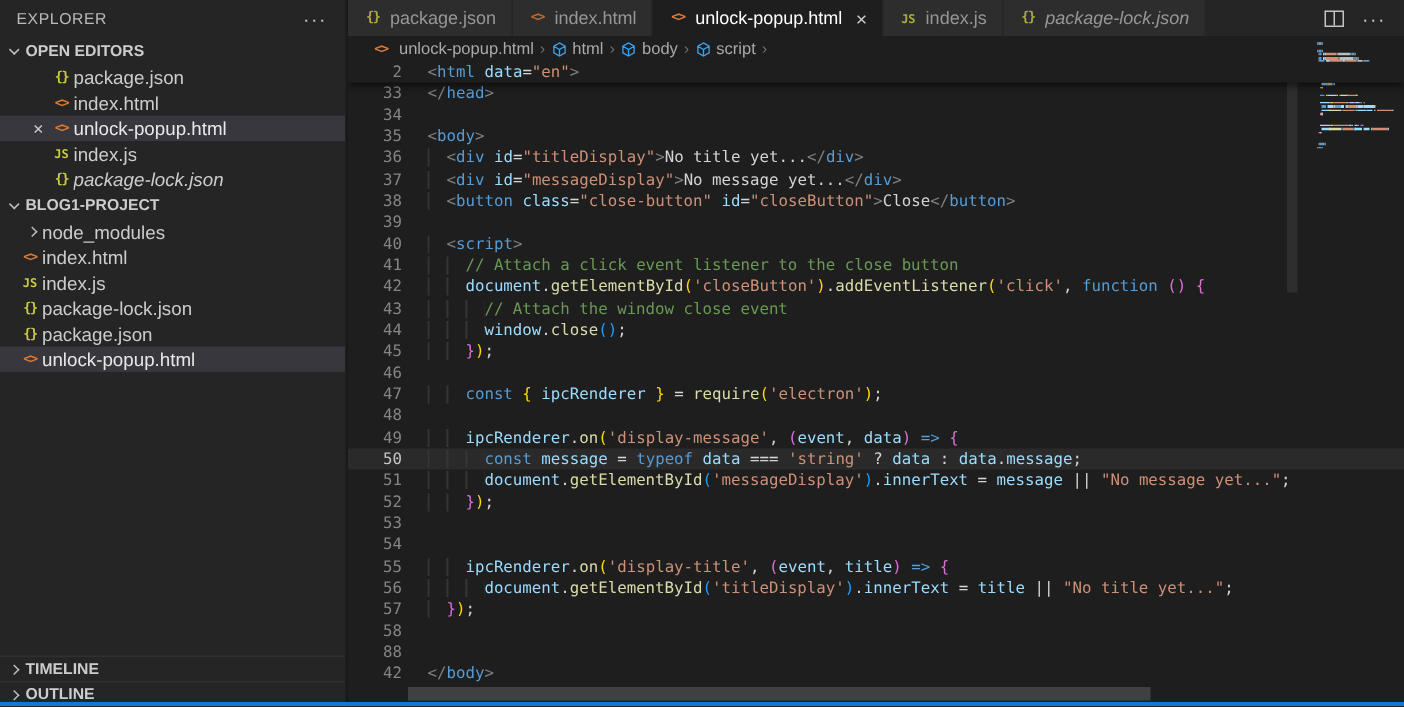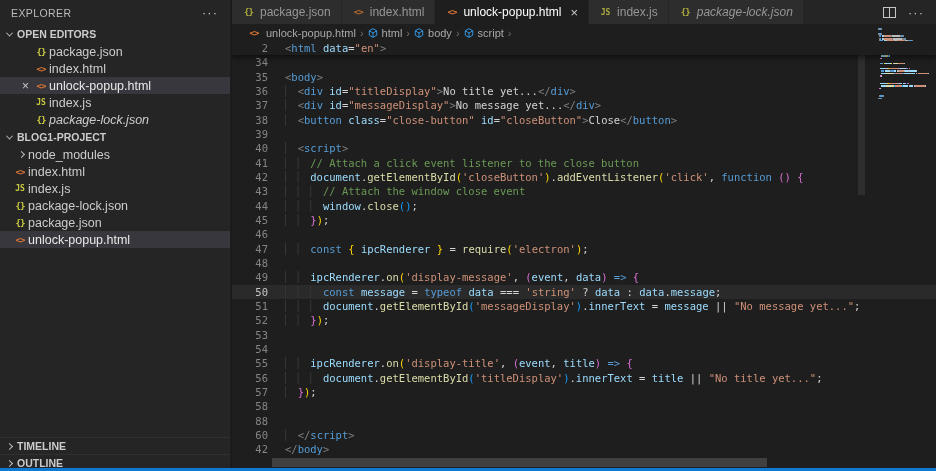--- a/index.html
+++ b/index.html
@@ -228,20 +228,21 @@
             <svg width="10" height="10" viewBox="0 0 16 16">
               <path d="M8 1 L14 4.5 L14 11.5 L8 15 L2 11.5 L2 4.5 Z M2 4.5 L8 8 L14 4.5 M8 8 L8 15" fill="none" stroke="#36a3f7" stroke-width="1.4"></path>
             </svg>
           </span>
           <span>script</span>
         </span>
         <span class="bc-sep">›</span>
       </div>
     <div class="code-area" id="codeArea">
         <div class="row sticky"><span class="ln">2</span><span class="lc"><span class="tk-pt">&lt;</span><span class="tk-tag">html</span><span class="tk-txt"> </span><span class="tk-attr">data</span><span class="tk-op">=</span><span class="tk-str">"en"</span><span class="tk-pt">&gt;</span></span></div>
+        <div class="row"><span class="ln">33</span><span class="lc"><span class="tk-pt">&lt;/</span><span class="tk-tag">head</span><span class="tk-pt">&gt;</span></span></div>
         <div class="row"><span class="ln">34</span><span class="lc"></span></div>
         <div class="row"><span class="ln">35</span><span class="lc"><span class="tk-pt">&lt;</span><span class="tk-tag">body</span><span class="tk-pt">&gt;</span></span></div>
         <div class="row"><span class="ln">36</span><span class="lc"><span class="ind">  </span><span class="tk-pt">&lt;</span><span class="tk-tag">div</span><span class="tk-txt"> </span><span class="tk-attr">id</span><span class="tk-op">=</span><span class="tk-str">"titleDisplay"</span><span class="tk-pt">&gt;</span><span class="tk-txt">No title yet...</span><span class="tk-pt">&lt;/</span><span class="tk-tag">div</span><span class="tk-pt">&gt;</span></span></div>
         <div class="row"><span class="ln">37</span><span class="lc"><span class="ind">  </span><span class="tk-pt">&lt;</span><span class="tk-tag">div</span><span class="tk-txt"> </span><span class="tk-attr">id</span><span class="tk-op">=</span><span class="tk-str">"messageDisplay"</span><span class="tk-pt">&gt;</span><span class="tk-txt">No message yet...</span><span class="tk-pt">&lt;/</span><span class="tk-tag">div</span><span class="tk-pt">&gt;</span></span></div>
         <div class="row"><span class="ln">38</span><span class="lc"><span class="ind">  </span><span class="tk-pt">&lt;</span><span class="tk-tag">button</span><span class="tk-txt"> </span><span class="tk-attr">class</span><span class="tk-op">=</span><span class="tk-str">"close-button"</span><span class="tk-txt"> </span><span class="tk-attr">id</span><span class="tk-op">=</span><span class="tk-str">"closeButton"</span><span class="tk-pt">&gt;</span><span class="tk-txt">Close</span><span class="tk-pt">&lt;/</span><span class="tk-tag">button</span><span class="tk-pt">&gt;</span></span></div>
         <div class="row"><span class="ln">39</span><span class="lc"></span></div>
         <div class="row"><span class="ln">40</span><span class="lc"><span class="ind">  </span><span class="tk-pt">&lt;</span><span class="tk-tag">script</span><span class="tk-pt">&gt;</span></span></div>
         <div class="row"><span class="ln">41</span><span class="lc"><span class="ind">    </span><span class="tk-cm">// Attach a click event listener to the close button</span></span></div>
         <div class="row"><span class="ln">42</span><span class="lc"><span class="ind">    </span><span class="tk-vr">document</span><span class="tk-p">.</span><span class="tk-fn">getElementById</span><span class="tk-b1">(</span><span class="tk-str">'closeButton'</span><span class="tk-b1">)</span><span class="tk-p">.</span><span class="tk-fn">addEventListener</span><span class="tk-b1">(</span><span class="tk-str">'click'</span><span class="tk-p">,</span><span class="tk-txt"> </span><span class="tk-kw">function</span><span class="tk-txt"> </span><span class="tk-b2">()</span><span class="tk-txt"> </span><span class="tk-b2">{</span></span></div>
         <div class="row"><span class="ln">43</span><span class="lc"><span class="ind">      </span><span class="tk-cm">// Attach the window close event</span></span></div>
@@ -254,21 +255,20 @@
         <div class="row active-line"><span class="ln">50</span><span class="lc"><span class="ind">      </span><span class="tk-kw">const</span><span class="tk-txt"> </span><span class="tk-vr">message</span><span class="tk-txt"> </span><span class="tk-op">=</span><span class="tk-txt"> </span><span class="tk-kw">typeof</span><span class="tk-txt"> </span><span class="tk-vr">data</span><span class="tk-txt"> </span><span class="tk-op">===</span><span class="tk-txt"> </span><span class="tk-str">'string'</span><span class="tk-txt"> </span><span class="tk-op">?</span><span class="tk-txt"> </span><span class="tk-vr">data</span><span class="tk-txt"> </span><span class="tk-op">:</span><span class="tk-txt"> </span><span class="tk-vr">data</span><span class="tk-p">.</span><span class="tk-vr">message</span><span class="tk-p">;</span></span></div>
         <div class="row"><span class="ln">51</span><span class="lc"><span class="ind">      </span><span class="tk-vr">document</span><span class="tk-p">.</span><span class="tk-fn">getElementById</span><span class="tk-b3">(</span><span class="tk-str">'messageDisplay'</span><span class="tk-b3">)</span><span class="tk-p">.</span><span class="tk-vr">innerText</span><span class="tk-txt"> </span><span class="tk-op">=</span><span class="tk-txt"> </span><span class="tk-vr">message</span><span class="tk-txt"> </span><span class="tk-op">||</span><span class="tk-txt"> </span><span class="tk-str">"No message yet..."</span><span class="tk-p">;</span></span></div>
         <div class="row"><span class="ln">52</span><span class="lc"><span class="ind">    </span><span class="tk-b2">}</span><span class="tk-b1">)</span><span class="tk-p">;</span></span></div>
         <div class="row"><span class="ln">53</span><span class="lc"></span></div>
         <div class="row"><span class="ln">54</span><span class="lc"></span></div>
         <div class="row"><span class="ln">55</span><span class="lc"><span class="ind">    </span><span class="tk-vr">ipcRenderer</span><span class="tk-p">.</span><span class="tk-fn">on</span><span class="tk-b1">(</span><span class="tk-str">'display-title'</span><span class="tk-p">,</span><span class="tk-txt"> </span><span class="tk-b2">(</span><span class="tk-vr">event</span><span class="tk-p">,</span><span class="tk-txt"> </span><span class="tk-vr">title</span><span class="tk-b2">)</span><span class="tk-txt"> </span><span class="tk-kw">=&gt;</span><span class="tk-txt"> </span><span class="tk-b2">{</span></span></div>
         <div class="row"><span class="ln">56</span><span class="lc"><span class="ind">      </span><span class="tk-vr">document</span><span class="tk-p">.</span><span class="tk-fn">getElementById</span><span class="tk-b3">(</span><span class="tk-str">'titleDisplay'</span><span class="tk-b3">)</span><span class="tk-p">.</span><span class="tk-vr">innerText</span><span class="tk-txt"> </span><span class="tk-op">=</span><span class="tk-txt"> </span><span class="tk-vr">title</span><span class="tk-txt"> </span><span class="tk-op">||</span><span class="tk-txt"> </span><span class="tk-str">"No title yet..."</span><span class="tk-p">;</span></span></div>
         <div class="row"><span class="ln">57</span><span class="lc"><span class="ind">  </span><span class="tk-b2">}</span><span class="tk-b1">)</span><span class="tk-p">;</span></span></div>
         <div class="row"><span class="ln">58</span><span class="lc"></span></div>
         <div class="row"><span class="ln">88</span><span class="lc"></span></div>
-        <div class="row"><span class="ln">60</span><span class="lc"><span class="ind">  </span><span class="tk-pt">&lt;/</span><span class="tk-tag">script</span><span class="tk-pt">&gt;</span></span></div>
         <div class="row"><span class="ln">42</span><span class="lc"><span class="tk-pt">&lt;/</span><span class="tk-tag">body</span><span class="tk-pt">&gt;</span></span></div>
       </div>
     <div class="minimap" id="minimap">
         <div class="mm-row"><span class="mm-seg mm-pt" style="width: 1.1px;"></span><span class="mm-seg mm-tag" style="width: 2.2px;"></span><span class="mm-seg mm-pt" style="width: 0.6px;"></span></div>
         <div class="mm-row"></div>
         <div class="mm-row"><span class="mm-seg mm-pt" style="width: 0.6px;"></span><span class="mm-seg mm-tag" style="width: 2.2px;"></span><span class="mm-seg mm-pt" style="width: 0.6px;"></span></div>
         <div class="mm-row"><span class="mm-seg mm-sp" style="width: 1.1px;"></span><span class="mm-seg mm-pt" style="width: 0.6px;"></span><span class="mm-seg mm-tag" style="width: 1.7px;"></span><span class="mm-seg mm-sp" style="width: 0.6px;"></span><span class="mm-seg mm-attr" style="width: 1.1px;"></span><span class="mm-seg mm-op" style="width: 0.6px;"></span><span class="mm-seg mm-str" style="width: 7.7px;"></span><span class="mm-seg mm-pt" style="width: 0.6px;"></span><span class="mm-seg mm-txt" style="width: 8.3px;"></span><span class="mm-seg mm-pt" style="width: 1.1px;"></span><span class="mm-seg mm-tag" style="width: 1.7px;"></span><span class="mm-seg mm-pt" style="width: 0.6px;"></span></div>
         <div class="mm-row"><span class="mm-seg mm-sp" style="width: 1.1px;"></span><span class="mm-seg mm-pt" style="width: 0.6px;"></span><span class="mm-seg mm-tag" style="width: 1.7px;"></span><span class="mm-seg mm-sp" style="width: 0.6px;"></span><span class="mm-seg mm-attr" style="width: 1.1px;"></span><span class="mm-seg mm-op" style="width: 0.6px;"></span><span class="mm-seg mm-str" style="width: 8.8px;"></span><span class="mm-seg mm-pt" style="width: 0.6px;"></span><span class="mm-seg mm-txt" style="width: 9.4px;"></span><span class="mm-seg mm-pt" style="width: 1.1px;"></span><span class="mm-seg mm-tag" style="width: 1.7px;"></span><span class="mm-seg mm-pt" style="width: 0.6px;"></span></div>
         <div class="mm-row"><span class="mm-seg mm-sp" style="width: 1.1px;"></span><span class="mm-seg mm-pt" style="width: 0.6px;"></span><span class="mm-seg mm-tag" style="width: 3.3px;"></span><span class="mm-seg mm-sp" style="width: 0.6px;"></span><span class="mm-seg mm-attr" style="width: 2.8px;"></span><span class="mm-seg mm-op" style="width: 0.6px;"></span><span class="mm-seg mm-str" style="width: 7.7px;"></span><span class="mm-seg mm-sp" style="width: 0.6px;"></span><span class="mm-seg mm-attr" style="width: 1.1px;"></span><span class="mm-seg mm-op" style="width: 0.6px;"></span><span class="mm-seg mm-str" style="width: 7.2px;"></span><span class="mm-seg mm-pt" style="width: 0.6px;"></span><span class="mm-seg mm-txt" style="width: 2.8px;"></span><span class="mm-seg mm-pt" style="width: 1.1px;"></span><span class="mm-seg mm-tag" style="width: 3.3px;"></span><span class="mm-seg mm-pt" style="width: 0.6px;"></span></div>
         <div class="mm-row"></div>

